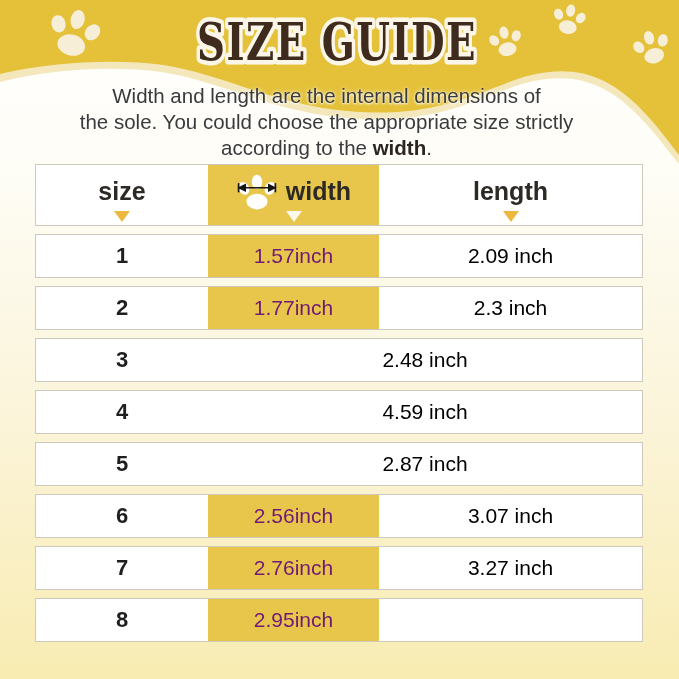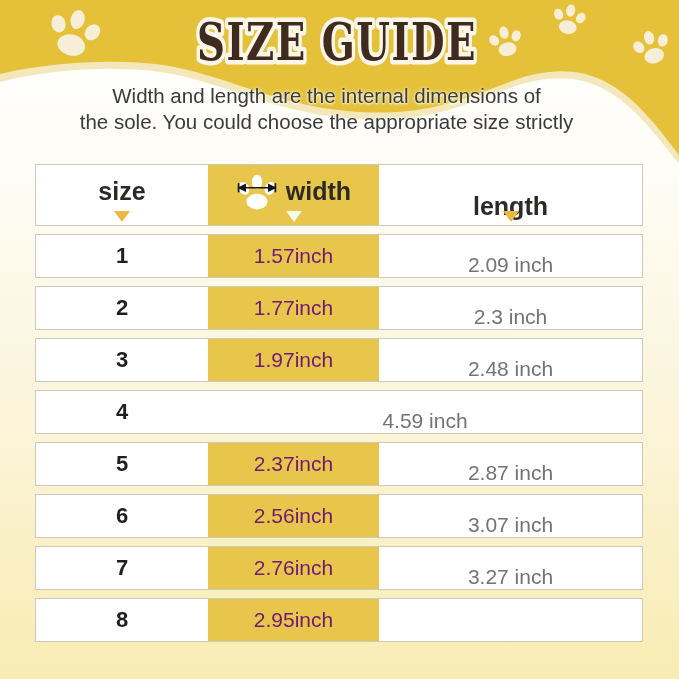--- a/index.html
+++ b/index.html
@@ -47,25 +47,25 @@
     box-sizing:border-box;
   }
   .thead{height:62px;}
   .trow{height:44px;margin-top:8px;}
   .cell{
     display:flex;align-items:center;justify-content:center;
     box-sizing:border-box;position:relative;
   }
   .c-size{width:172px;}
   .c-width{width:171px;background:#e7c64b;}
-  .c-length{flex:1;align-items:flex-end;}
+  .c-length{flex:1;}
   .thead .cell{font-weight:bold;font-size:25px;color:#2d2925;}
   .trow .c-size{font-weight:bold;font-size:22px;color:#1f1f1f;}
   .trow .c-width{font-size:21px;color:#701a75;}
-  .trow .c-length{font-size:21px;color:#737373;}
+  .trow .c-length{font-size:21px;color:#000000;}
   .hlabel{position:relative;top:-4px;}
   .tri{
     position:absolute;bottom:3px;left:50%;transform:translateX(-50%);
     width:0;height:0;
     border-left:8px solid transparent;
     border-right:8px solid transparent;
     border-top:11px solid #edb83f;
   }
   .tri.cream{border-top-color:#fdf8ec;}
   .paw-arrow{width:42px;height:42px;margin-right:8px;position:relative;top:-2px;}
@@ -119,20 +119,21 @@
       </svg>
   </div>
 
   <svg class="title-svg" width="679" height="84" viewBox="0 0 679 84">
     <text x="337" y="60" text-anchor="middle" textLength="280" lengthAdjust="spacingAndGlyphs">SIZE GUIDE</text>
   </svg>
 
   <div class="intro">
     <span>Width and length are the internal dimensions of</span><br>
     <span>the sole. You could choose the appropriate size strictly</span><br>
+    <span><span>according to the </span><span class="bold">width</span><span>.</span></span>
   </div>
 
   <div class="size-table">
 
     <div class="thead">
       <div class="cell c-size">
         <span class="hlabel">size</span>
         <span class="tri"></span>
       </div>
       <div class="cell c-width">
@@ -160,30 +161,28 @@
       <div class="cell c-width">1.57inch</div>
       <div class="cell c-length">2.09 inch</div>
     </div>
     <div class="trow">
       <div class="cell c-size">2</div>
       <div class="cell c-width">1.77inch</div>
       <div class="cell c-length">2.3 inch</div>
     </div>
     <div class="trow">
       <div class="cell c-size">3</div>
-      <div class="cell c-width">1.97inch</div>
       <div class="cell c-length">2.48 inch</div>
     </div>
     <div class="trow">
       <div class="cell c-size">4</div>
       <div class="cell c-length">4.59 inch</div>
     </div>
     <div class="trow">
       <div class="cell c-size">5</div>
-      <div class="cell c-width">2.37inch</div>
       <div class="cell c-length">2.87 inch</div>
     </div>
     <div class="trow">
       <div class="cell c-size">6</div>
       <div class="cell c-width">2.56inch</div>
       <div class="cell c-length">3.07 inch</div>
     </div>
     <div class="trow">
       <div class="cell c-size">7</div>
       <div class="cell c-width">2.76inch</div>

